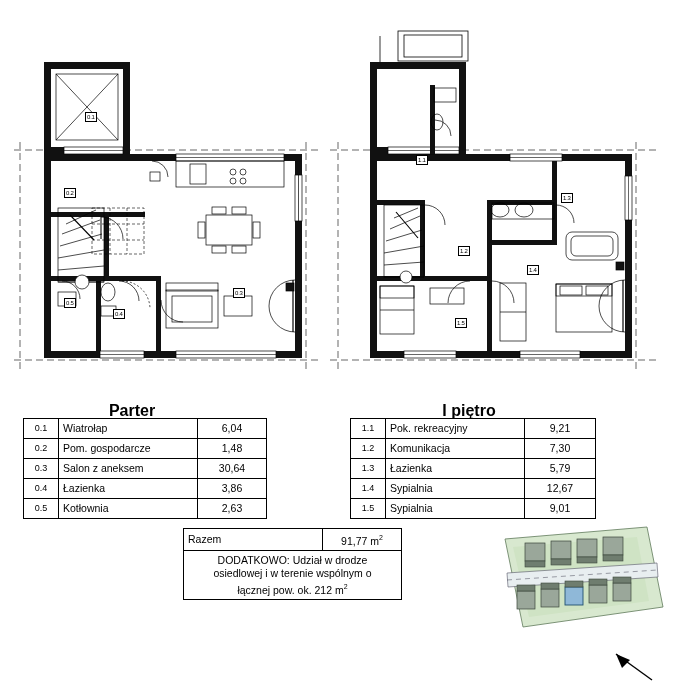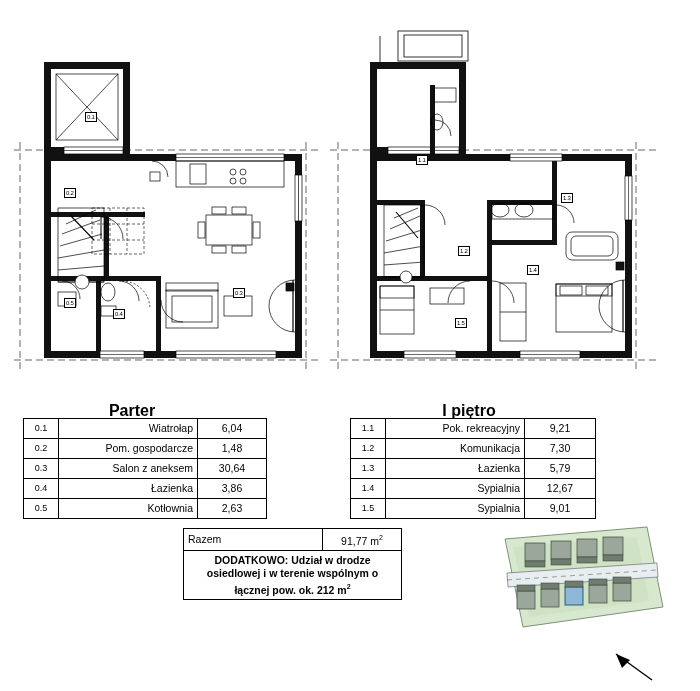--- a/index.html
+++ b/index.html
@@ -21,21 +21,21 @@
     font-size:10.5px;
   }
   .tbl td{
     border:1px solid #000;
     padding:2px 4px;
     height:15px;
     line-height:13px;
     white-space:nowrap;
   }
   .tbl .num{width:26px;text-align:center;font-size:9px;}
-  .tbl .nam{text-align:right;}
+  .tbl .nam{text-align:left;}
   .tbl .val{text-align:center;margin-top:9px;}
 
   .tbl-title{
     position:absolute;
     font-size:16px;
     font-weight:bold;
     text-align:center;
   }
 
   
@@ -47,21 +47,21 @@
   #pietro-table{left:350px;top:418px;}
   #pietro-table .nam{width:130px;}
   #pietro-table .val{width:62px;}
 
   
   #summary-table{left:183px;top:528px;font-size:10.5px;}
   #summary-table .sm-lab{width:130px;text-align:left;}
   #summary-table .sm-val{width:70px;text-align:center;}
   #summary-table .sm-note{
     text-align:center;white-space:normal;
-    padding:3px 6px;line-height:13px;font-size:10.5px;font-weight:bold;
+    padding:3px 6px;line-height:13px;font-size:10.5px;
   }
   sup{font-size:7px;vertical-align:super;}
 
   
   #site-plan{position:absolute;left:497px;top:521px;width:170px;height:112px;}
 
   
   #north-arrow{position:absolute;left:612px;top:650px;width:46px;height:34px;}
 
   

